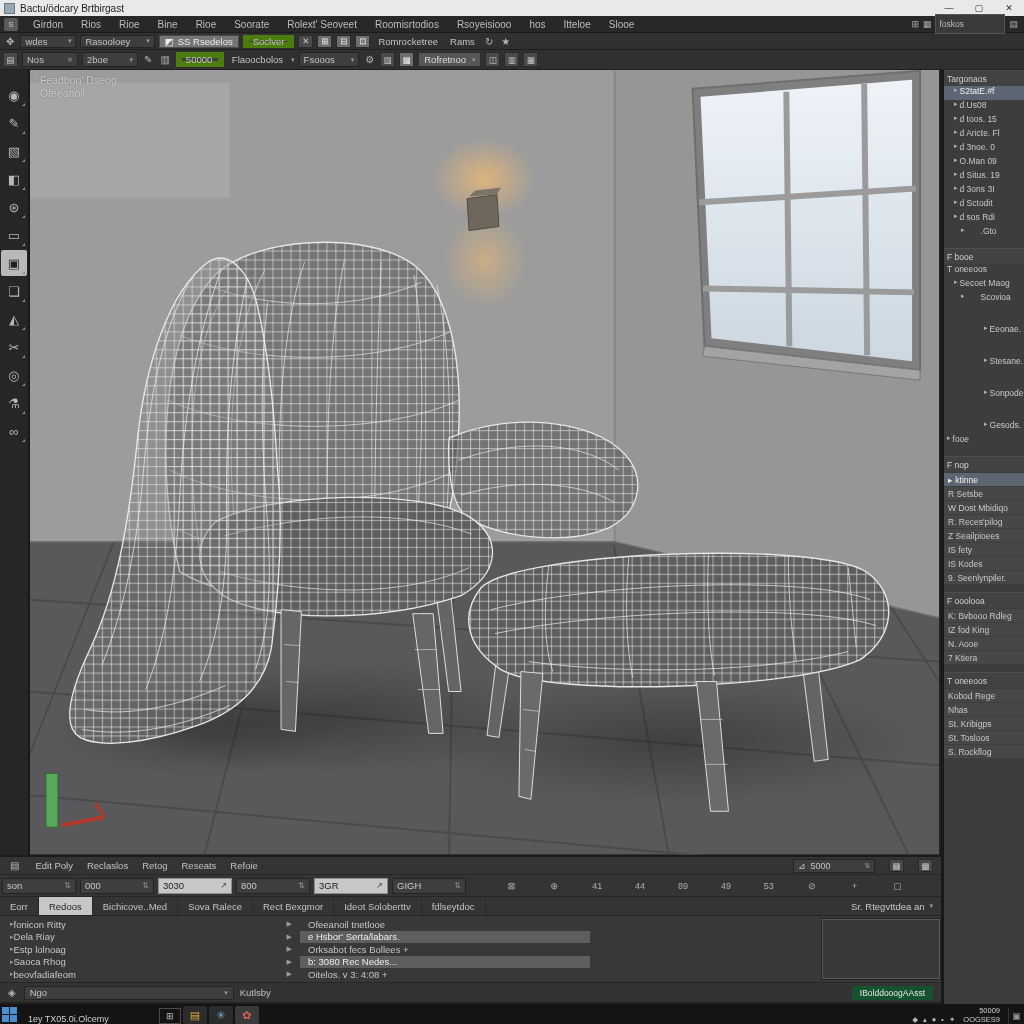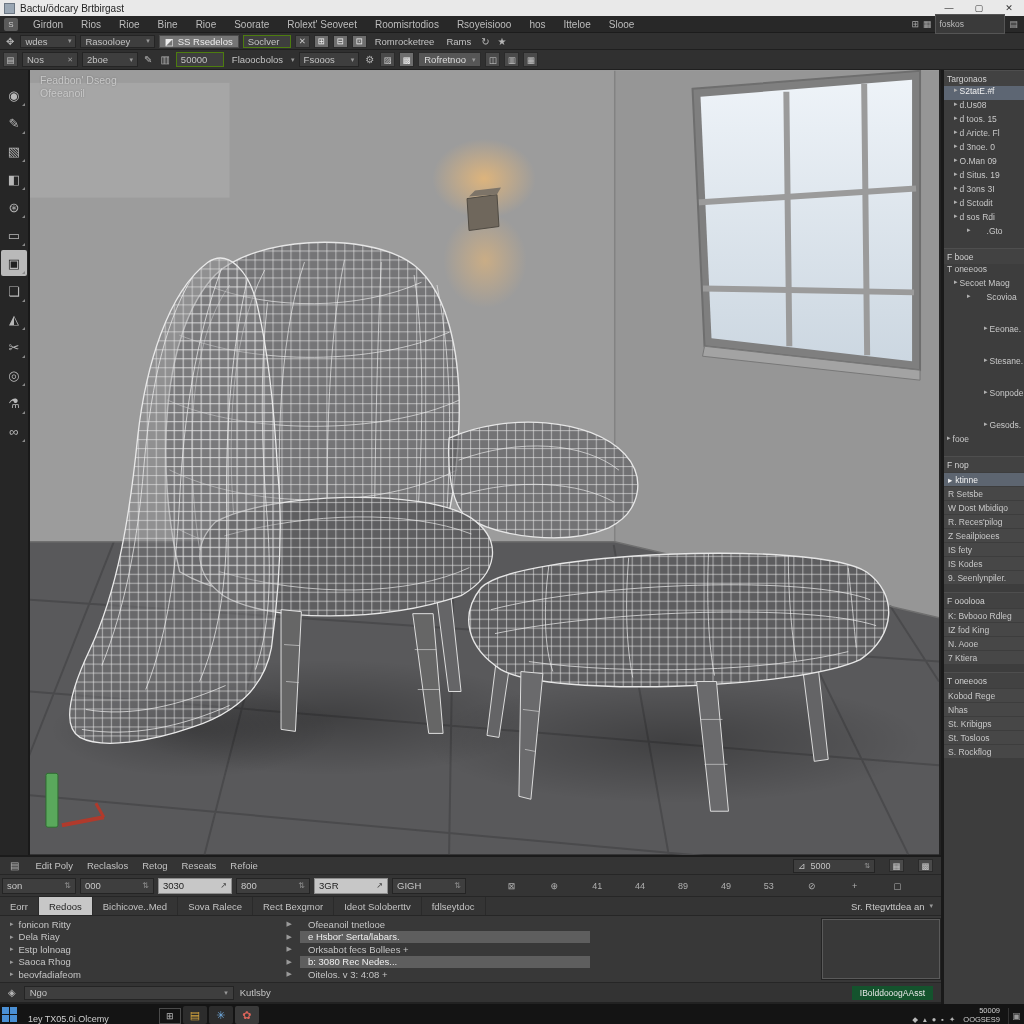--- a/index.html
+++ b/index.html
@@ -23,21 +23,21 @@
   .mb-search{width:70px;height:20px;background:#3a3a3a;border:1px solid #555;color:#bbb;font-size:8.5px;display:flex;align-items:center;padding:0 3px;}
   
   .tb{background:var(--tb);display:flex;align-items:center;font-size:9.5px;color:var(--txt);border-bottom:1px solid var(--bord);gap:4px;}
   .tb1{height:17px;padding:0 4px;}
   .tb2{height:20px;padding:0 3px;}
   .tb-ic{color:#b5b5b5;font-size:10px;padding:0 2px;}
   .tb-dd{background:var(--field);border:1px solid #242424;height:13px;display:flex;align-items:center;padding:0 4px;gap:16px;min-width:56px;justify-content:space-between;}
   .tb2 .tb-dd{height:15px;}
   .caret{font-size:7px;color:#999;}
   .tb-toggle{background:#757575;color:#ececec;height:13px;display:flex;align-items:center;padding:0 5px;gap:4px;border:1px solid #4a4a4a;}
-  .tb-field{background:var(--field);border:1px solid #4d7c0f;height:13px;display:flex;align-items:center;padding:0 4px;min-width:48px;}
+  .tb-field{background:var(--field);border:6px solid #4d7c0f;height:13px;display:flex;align-items:center;padding:0 4px;min-width:48px;}
   .tb2 .tb-field{height:15px;}
   .tb-btn{background:#4a4a4a;border:1px solid #2a2a2a;height:13px;min-width:15px;display:flex;align-items:center;justify-content:center;font-size:8.5px;color:#c9c9c9;padding:0 2px;}
   .tb2 .tb-btn{height:15px;}
   .tb-btn.lit{background:#6e6e6e;color:#eee;}
   .tb-raised{background:#565656;border:1px solid #2c2c2c;height:15px;display:flex;align-items:center;gap:6px;padding:0 5px;color:#ddd;}
   .tb-label{padding:0 4px;color:#c3c3c3;}
   
   .mainwrap{display:flex;}
   .leftcol{width:941px;}
   .midrow{display:flex;height:785px;}
@@ -46,21 +46,21 @@
   .tool:after{content:"";position:absolute;right:2px;bottom:2px;border-left:3px solid transparent;border-bottom:3px solid #8a8a8a;}
   .tool.sel{background:#b9b9b9;color:#222;}
   .viewport{width:909px;height:785px;position:relative;background:#9c9c9c;border-bottom:1px solid #191919;}
   .vp-overlay{position:absolute;left:10px;top:4px;color:#c9c9c9;font-size:10.5px;line-height:13px;text-shadow:0 0 2px rgba(0,0,0,.25);}
   
   .rpanel{width:83px;background:var(--panel);border-left:3px solid #191919;color:#c9c9c9;font-size:8.5px;height:934px;overflow:hidden;}
   .rp-h{padding:3px 3px 2px 3px;color:#d2d2d2;border-top:1px solid #4e4e4e;background:#424242;white-space:nowrap;overflow:hidden;}
   .rp-row{height:14px;display:flex;align-items:flex-start;gap:2px;white-space:nowrap;overflow:hidden;padding-left:3px;}
   .rp-row .car{font-size:7px;color:#b0b0b0;}
   .rp-row.sel{background:var(--sel);color:#f0f0f0;}
-  .ind1{padding-left:10px;}.ind2{padding-left:23px;gap:16px;}.ind3{padding-left:40px;margin-top:18px;}
+  .ind1{padding-left:10px;}.ind2{padding-left:17px;gap:16px;}.ind3{padding-left:40px;margin-top:18px;}
   .rp-gap{height:8px;}
   .rp-btnrow{height:13px;margin:1px 0 0 0;background:#474747;display:flex;align-items:center;gap:3px;padding-left:4px;white-space:nowrap;overflow:hidden;}
   .rp-btnrow.sel{background:#5d6570;color:#f2f2f2;}
   
   .bottom{background:#343434;color:var(--txt);}
   .modrow{height:20px;display:flex;align-items:center;font-size:9.5px;gap:14px;padding:0 8px;border-top:2px solid #1b1b1b;border-bottom:1px solid #262626;}
   .modrow .sp{flex:1;}
   .frame-field{background:var(--field);border:1px solid #242424;height:14px;display:flex;align-items:center;gap:5px;padding:0 4px;font-size:9px;min-width:82px;}
   .spinrow{height:22px;display:flex;align-items:center;gap:4px;padding:0 2px;border-bottom:1px solid #262626;font-size:9.5px;}
   .spin{background:var(--field);border:1px solid #242424;height:16px;width:74px;display:flex;align-items:center;justify-content:space-between;padding:0 4px;color:#c9c9c9;}
@@ -69,21 +69,21 @@
   .spin.light .si{color:#444;}
   .icostrip{display:flex;flex:1;justify-content:space-around;padding:0 20px;}
   .icostrip .ib{color:#b0b0b0;font-size:9px;min-width:18px;text-align:center;}
   .tabrow{height:19px;display:flex;align-items:stretch;font-size:9.5px;border-bottom:1px solid #262626;}
   .btab{display:flex;align-items:center;padding:0 10px;border-right:1px solid #2a2a2a;color:#c3c3c3;}
   .btab.sel{background:var(--lightf);color:#222;}
   .tabrow .sp{flex:1;}
   .rt-dd{display:flex;align-items:center;gap:5px;padding:0 8px;color:#c9c9c9;}
   .menuarea{height:67px;display:flex;position:relative;background:#383838;border-bottom:1px solid #262626;font-size:9.5px;}
   .cmd-col1{width:300px;padding:2px 0;}
-  .cmd-g{height:12.5px;display:flex;align-items:center;gap:5px;padding-left:10px;color:#c6c6c6;}
+  .cmd-g{height:12.5px;display:flex;align-items:center;padding-left:10px;color:#c6c6c6;}
   .cmd-g .arr{margin-left:auto;margin-right:8px;font-size:7px;color:#9a9a9a;}
   .cmd-col2{width:290px;padding:2px 0;}
   .cmd-i{height:12.5px;display:flex;align-items:center;padding-left:8px;color:#c6c6c6;white-space:nowrap;}
   .cmd-i.sel{background:#5e5e5e;color:#f0f0f0;}
   .listener{position:absolute;left:822px;top:3px;width:118px;height:60px;background:#393939;border:1px solid #5a5a5a;outline:1px solid #242424;}
   .statusrow{height:19px;display:flex;align-items:center;gap:6px;padding:0 6px;font-size:9.5px;background:#333;}
   .st-dd{background:var(--field);border:1px solid #242424;height:14px;width:210px;display:flex;align-items:center;justify-content:space-between;padding:0 5px;}
   .listener-chip{margin-left:auto;background:#14532d;color:#e8e8e8;height:14px;display:flex;align-items:center;padding:0 8px;font-size:8.5px;margin-right:2px;}
   
   .taskbar{height:20px;background:#141414;display:flex;align-items:flex-end;color:#cfcfcf;font-size:9px;gap:2px;}

